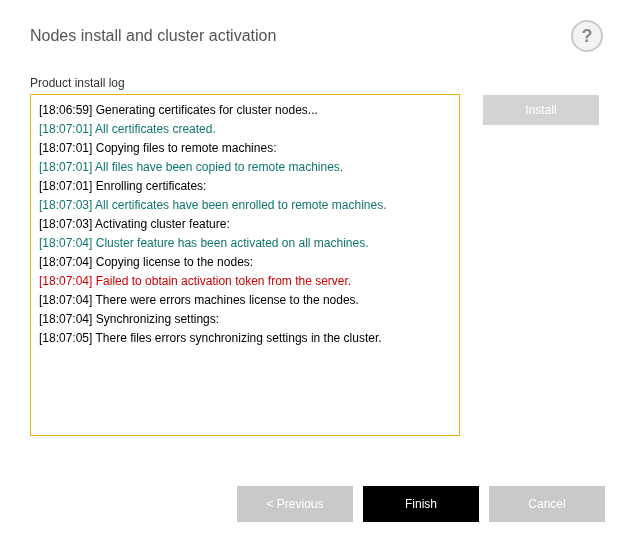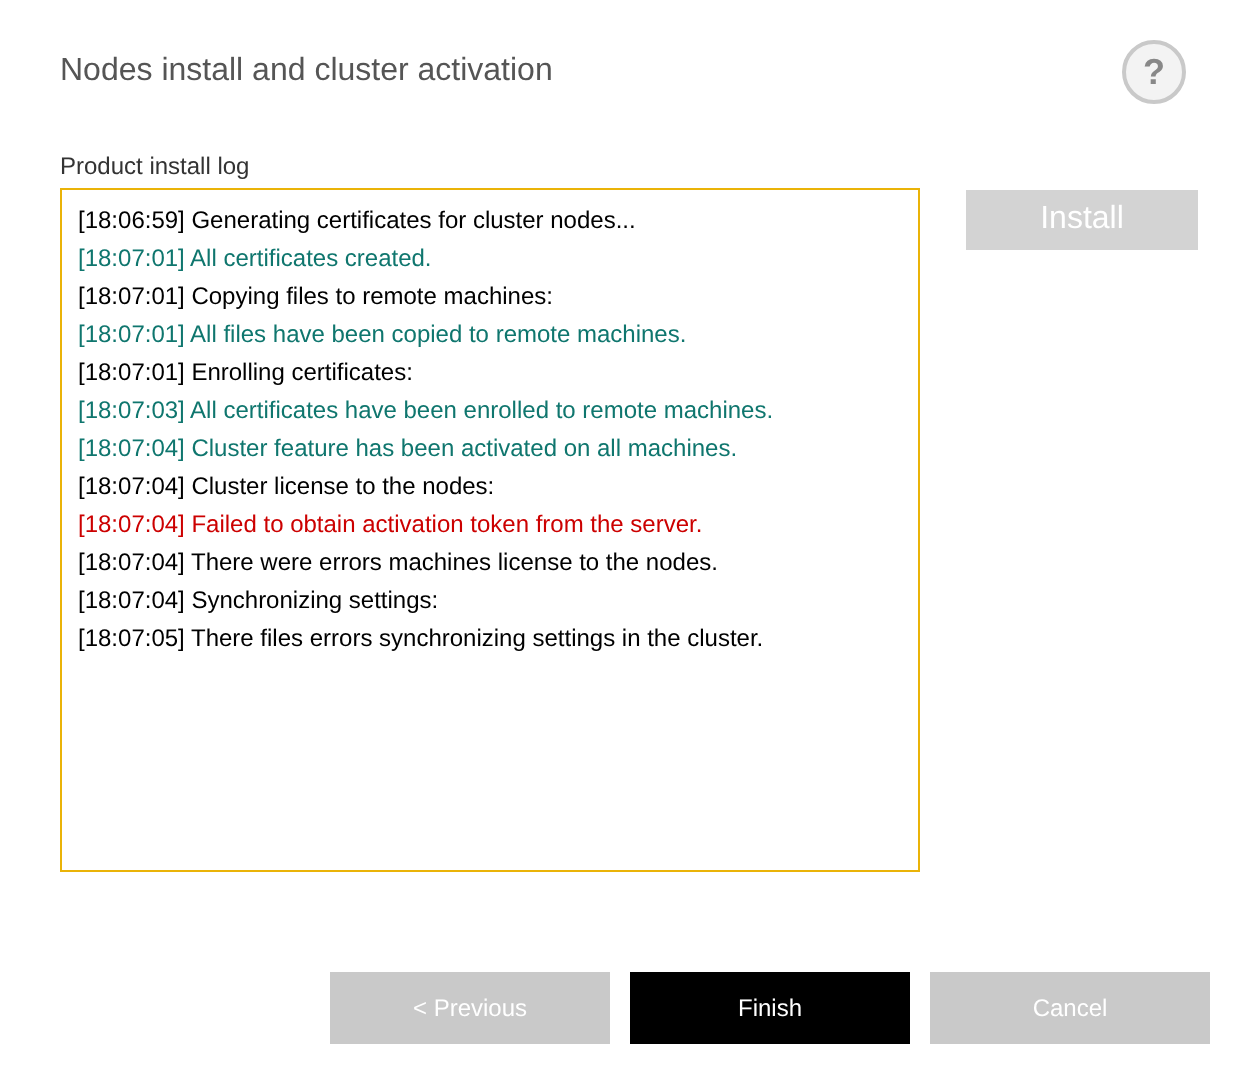--- a/index.html
+++ b/index.html
@@ -5,21 +5,21 @@
     * { box-sizing: border-box; margin: 0; padding: 0; }
     body {
       font-family: Tahoma, Arial, sans-serif;
       font-size: 12px;
       width: 629px;
       height: 542px;
       background: #ffffff;
       position: relative;
     }
     .header {
-      padding: 20px 36px 10px 30px;
+      padding: 20px 26px 10px 30px;
       display: flex;
       justify-content: space-between;
       align-items: center;
     }
     .header-title {
       font-size: 16px;
       color: #555;
       font-weight: normal;
     }
     .help-btn {
@@ -76,32 +76,32 @@
       border: 1px solid #c7c7c7;
     }
     .install-col { display: flex; flex-direction: column; }
     .install-gap { height: 19px; }
     .install-btn {
       width: 116px;
       height: 30px;
       background: #d3d3d3;
       color: #fff;
       border: none;
-      font-size: 16px;
+      font-size: 12px;
       cursor: default;
     }
     .bottom-bar {
       position: absolute;
       bottom: 20px;
       right: 24px;
       display: flex;
       gap: 10px;
     }
     .btn {
-      width: 140px;
+      width: 116px;
       height: 36px;
       border: none;
       font-size: 12px;
       cursor: pointer;
       font-family: inherit;
     }
     .btn-disabled {
       background: #c9c9c9;
       color: #fff;
       cursor: default;
@@ -124,22 +124,23 @@
 <div class="content-area">
   <div class="log-section">
     <span class="log-label">Product install log</span>
     <div class="log-box" id="log-box">
         <div class="log-line ">[18:06:59] Generating certificates for cluster nodes...</div>
         <div class="log-line green">[18:07:01] All certificates created.</div>
         <div class="log-line ">[18:07:01] Copying files to remote machines:</div>
         <div class="log-line green">[18:07:01] All files have been copied to remote machines.</div>
         <div class="log-line ">[18:07:01] Enrolling certificates:</div>
         <div class="log-line green">[18:07:03] All certificates have been enrolled to remote machines.</div>
+        <div class="log-line ">[18:07:03] Activating cluster feature:</div>
         <div class="log-line green">[18:07:04] Cluster feature has been activated on all machines.</div>
-        <div class="log-line ">[18:07:04] Cluster license to the nodes:</div>
+        <div class="log-line ">[18:07:04] Copying license to the nodes:</div>
         <div class="log-line red">[18:07:04] Failed to obtain activation token from the server.</div>
         <div class="log-line ">[18:07:04] There were errors machines license to the nodes.</div>
         <div class="log-line ">[18:07:04] Synchronizing settings:</div>
         <div class="log-line ">[18:07:05] There files errors synchronizing settings in the cluster.</div>
       </div>
   </div>
   <div class="install-col">
     <div class="install-gap"></div>
     <button class="install-btn" disabled="">Install</button>
   </div>

